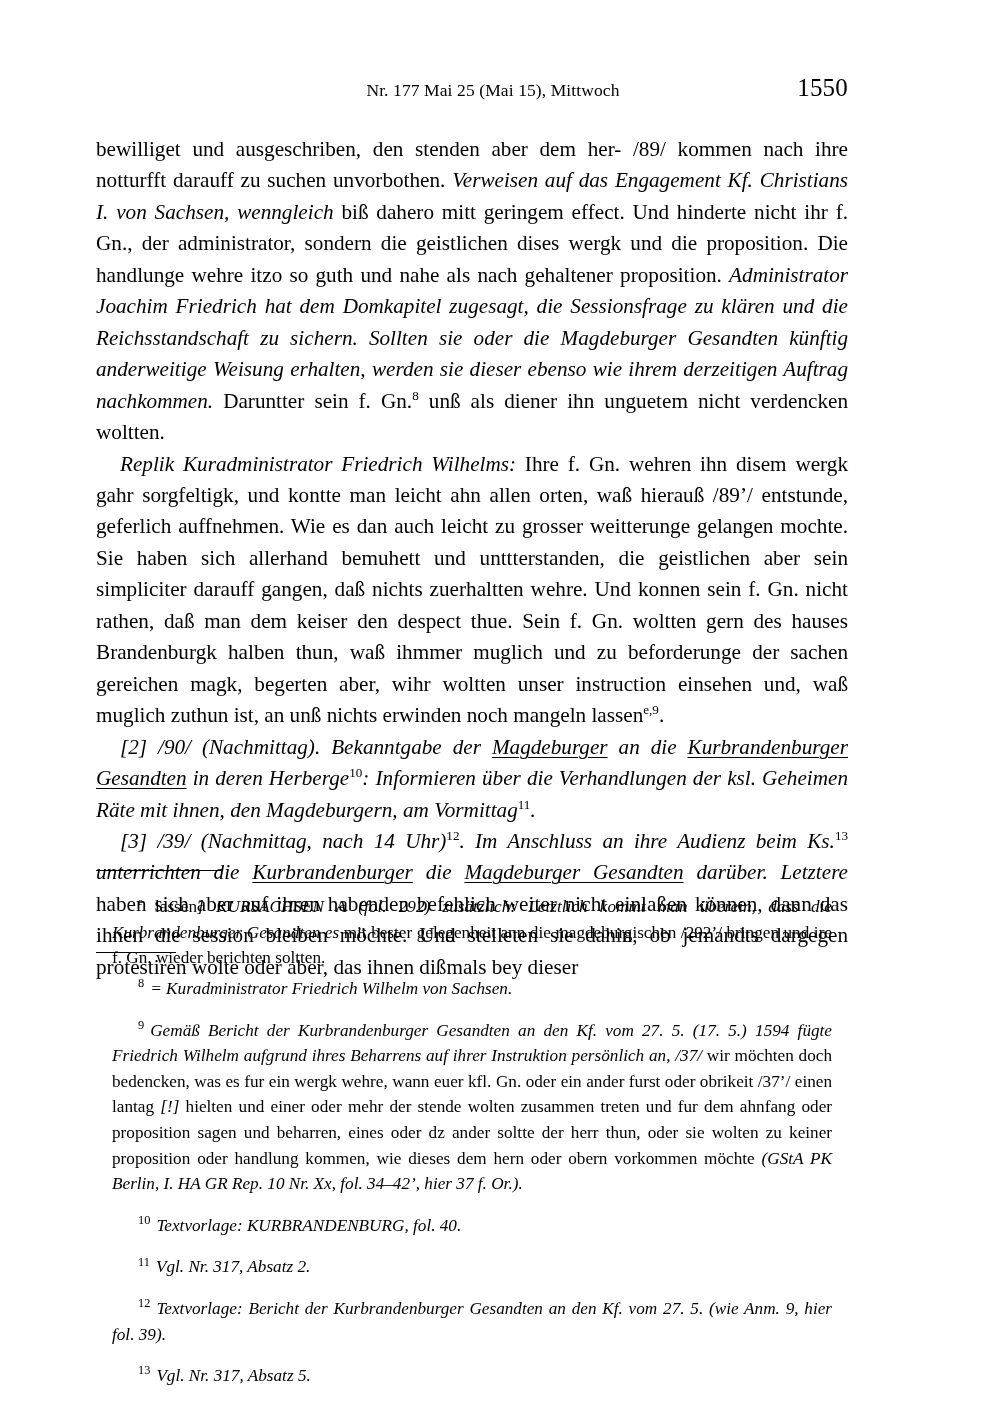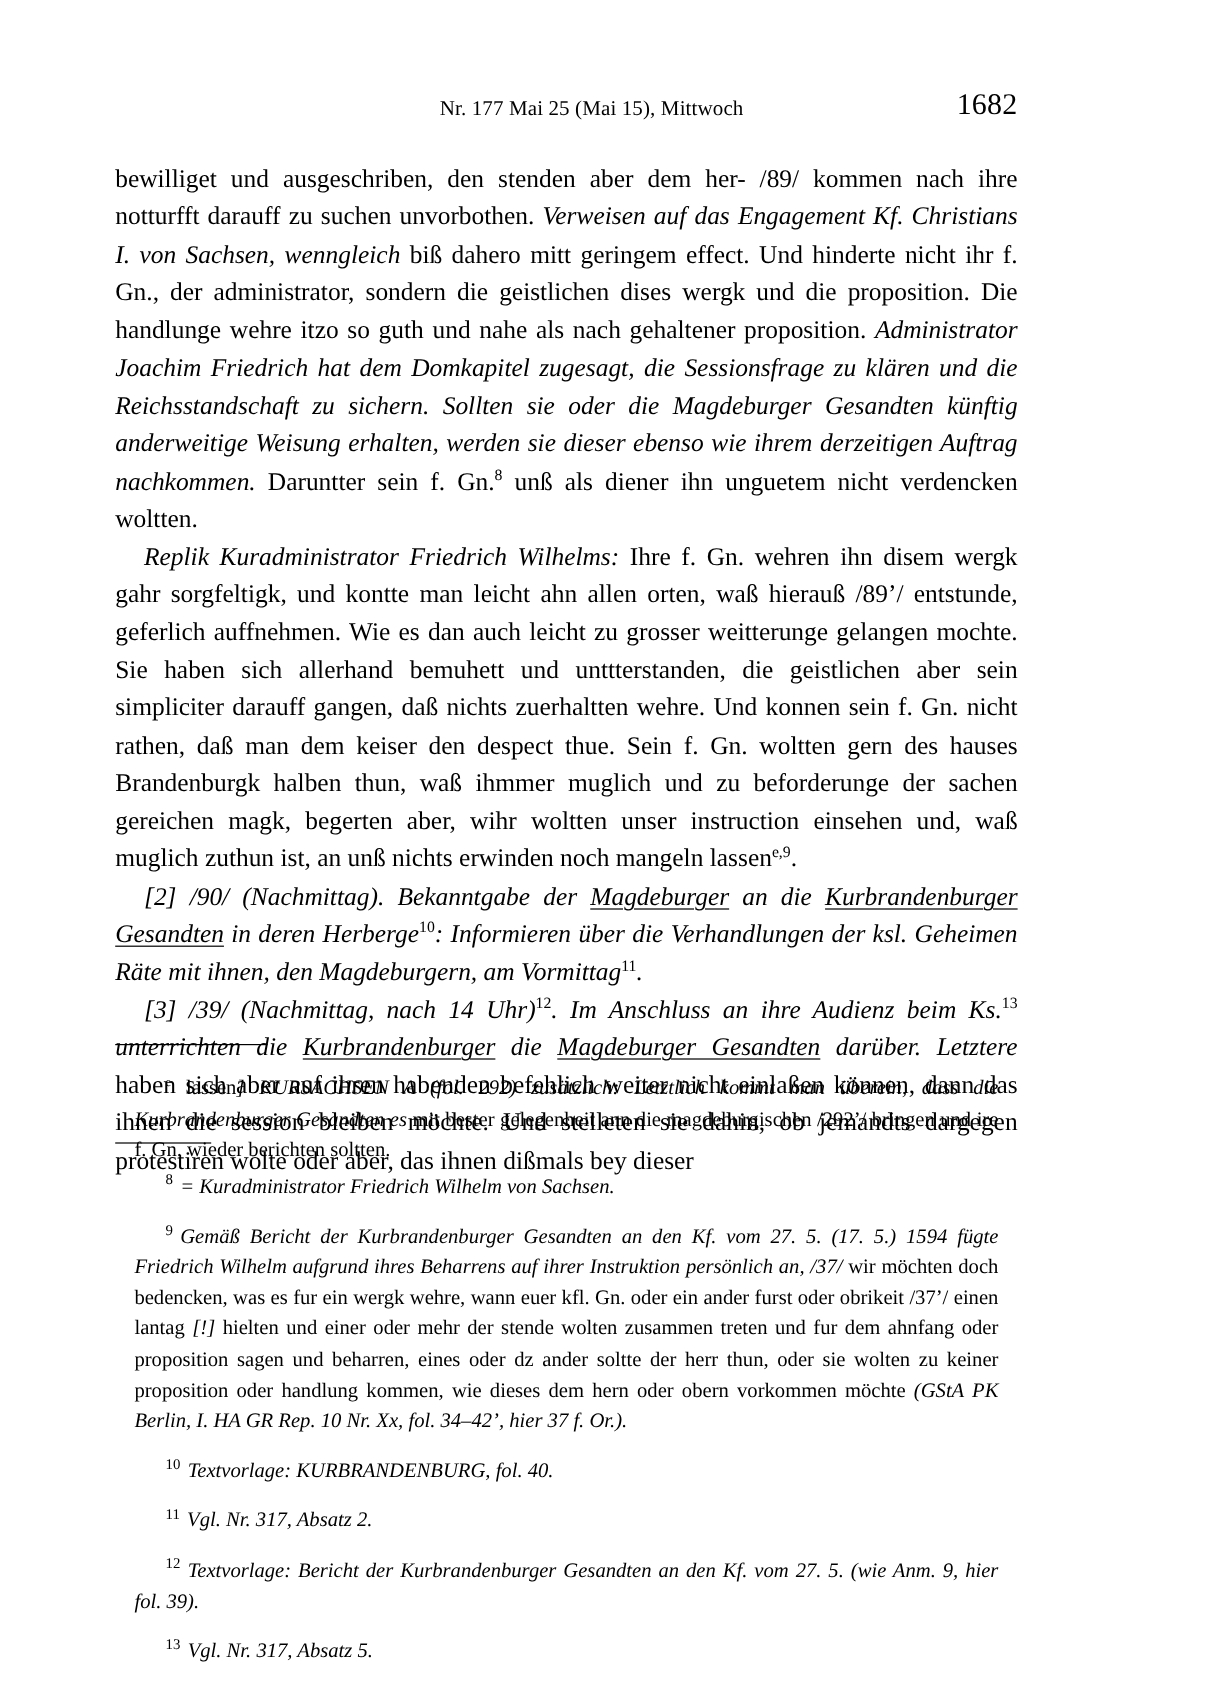--- a/index.html
+++ b/index.html
@@ -119,21 +119,21 @@
     margin-right: 6px;
   }
 </style>
 </head>
 <body>
 
 <div class="page">
 
   <div class="runhead">
     <div class="runhead-title">Nr. 177 Mai 25 (Mai 15), Mittwoch</div>
-    <div class="runhead-folio">1682</div>
+    <div class="runhead-folio">1550</div>
   </div>
 
   <div class="body-block">
       <p><span>bewilliget und ausgeschriben, den stenden aber dem her- /89/ kommen nach ihre notturfft darauff zu suchen unvorbothen. </span><span class="it">Verweisen auf das Engagement Kf. Christians I. von Sachsen, wenngleich</span><span> biß dahero mitt geringem effect. Und hinderte nicht ihr f. Gn., der administrator, sondern die geistlichen dises wergk und die proposition. Die handlunge wehre itzo so guth und nahe als nach gehaltener proposition. </span><span class="it">Administrator Joachim Friedrich hat dem Domkapitel zugesagt, die Sessionsfrage zu klären und die Reichsstandschaft zu sichern. Sollten sie oder die Magdeburger Gesandten künftig anderweitige Weisung erhalten, werden sie dieser ebenso wie ihrem derzeitigen Auftrag nachkommen.</span><span> Daruntter sein f. Gn.</span><sup>8</sup><span> unß als diener ihn unguetem nicht verdencken woltten.</span></p>
       <p class="indent"><span class="it">Replik Kuradministrator Friedrich Wilhelms:</span><span> Ihre f. Gn. wehren ihn disem wergk gahr sorgfeltigk, und kontte man leicht ahn allen orten, waß hierauß /89’/ entstunde, geferlich auffnehmen. Wie es dan auch leicht zu grosser weitterunge gelangen mochte. Sie haben sich allerhand bemuhett und unttterstanden, die geistlichen aber sein simpliciter darauff gangen, daß nichts zuerhaltten wehre. Und konnen sein f. Gn. nicht rathen, daß man dem keiser den despect thue. Sein f. Gn. woltten gern des hauses Brandenburgk halben thun, waß ihmmer muglich und zu beforderunge der sachen gereichen magk, begerten aber, wihr woltten unser instruction einsehen und, waß muglich zuthun ist, an unß nichts erwinden noch mangeln lassen</span><sup>e,9</sup><span>.</span></p>
       <p class="indent"><span class="it">[2] /90/ (Nachmittag). Bekanntgabe der </span><span class="it ul">Magdeburger</span><span class="it"> an die </span><span class="it ul">Kurbrandenburger Gesandten</span><span class="it"> in deren Herberge</span><sup>10</sup><span class="it">: Informieren über die Verhandlungen der ksl. Geheimen Räte mit ihnen, den Magdeburgern, am Vormittag</span><sup>11</sup><span class="it">.</span></p>
       <p class="indent"><span class="it">[3] /39/ (Nachmittag, nach 14 Uhr)</span><sup>12</sup><span class="it">. Im Anschluss an ihre Audienz beim Ks.</span><sup>13</sup><span class="it"> unterrichten die </span><span class="it ul">Kurbrandenburger</span><span class="it"> die </span><span class="it ul">Magdeburger Gesandten</span><span class="it"> darüber. Letztere</span><span> haben sich aber auf ihren habenden befehlich weiter nicht einlaßen können, dann das ihnen die session bleiben möchte. Und stelleten sie dahin, ob jemandts dargegen protestiren wolte oder aber, das ihnen dißmals bey dieser</span></p>
     </div>
 
   <div class="rule rule-var"></div>

